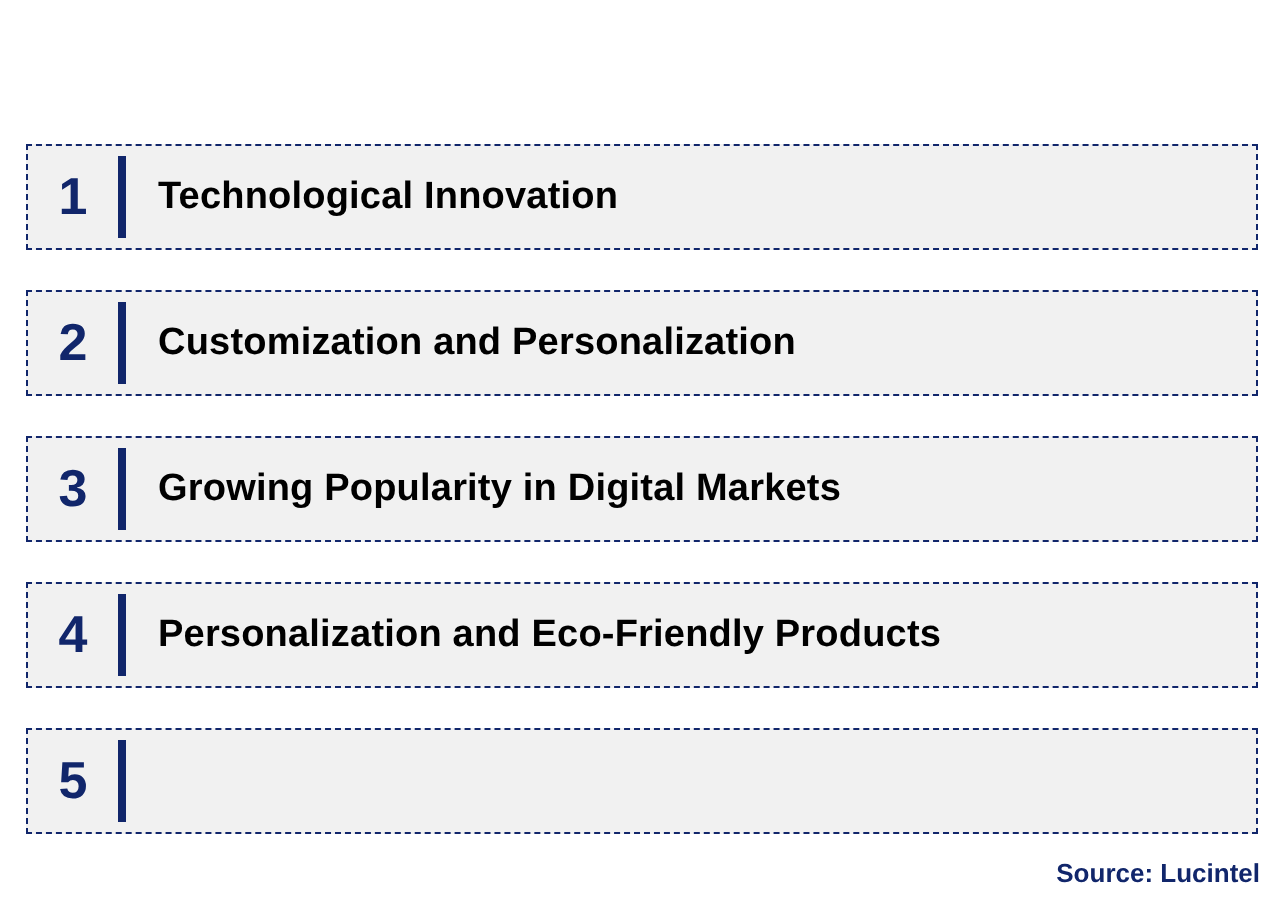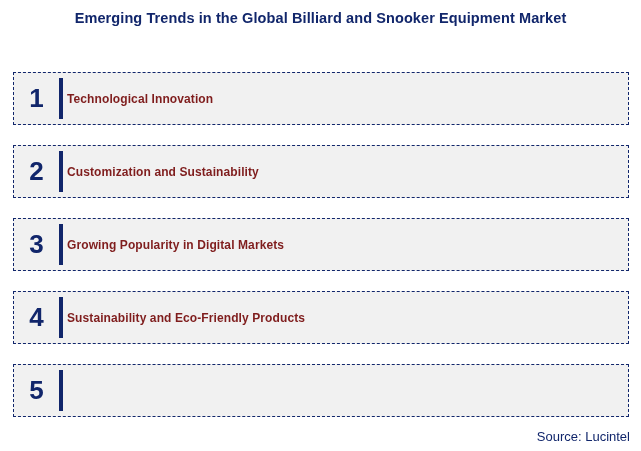--- a/index.html
+++ b/index.html
@@ -61,69 +61,68 @@
     padding-bottom: 2px;
   }
   .trend-divider {
     flex: 0 0 4px;
     width: 4px;
     height: 41px;
     background: #11266b;
   }
   .trend-label {
     flex: 1 1 auto;
-    padding-left: 4px;
-    font-size: 12px;
+    padding-left: 16px;
+    font-size: 19px;
     font-weight: bold;
-    color: #7f1d1d;
+    color: #000000;
     white-space: nowrap;
     letter-spacing: 0.1px;
   }
   .source {
     position: absolute;
     right: 11px;
     top: 429px;
     font-size: 13px;
-    font-weight: normal;
+    font-weight: bold;
     color: #11266b;
     white-space: nowrap;
     text-align: center;
   }
 </style>
 </head>
 <body>
 
 <div class="page">
 
-  <div class="title">Emerging Trends in the Global Billiard and Snooker Equipment Market</div>
 
   <div class="trend-list">
 
     <div class="trend-row">
       <div class="trend-number">1</div>
       <div class="trend-divider"></div>
       <div class="trend-label">Technological Innovation</div>
     </div>
 
     <div class="trend-row">
       <div class="trend-number">2</div>
       <div class="trend-divider"></div>
-      <div class="trend-label">Customization and Sustainability</div>
+      <div class="trend-label">Customization and Personalization</div>
     </div>
 
     <div class="trend-row">
       <div class="trend-number">3</div>
       <div class="trend-divider"></div>
       <div class="trend-label">Growing Popularity in Digital Markets</div>
     </div>
 
     <div class="trend-row">
       <div class="trend-number">4</div>
       <div class="trend-divider"></div>
-      <div class="trend-label">Sustainability and Eco-Friendly Products</div>
+      <div class="trend-label">Personalization and Eco-Friendly Products</div>
     </div>
 
     <div class="trend-row">
       <div class="trend-number">5</div>
       <div class="trend-divider"></div>
     </div>
 
   </div>
 
   <div class="source">Source: Lucintel</div>

